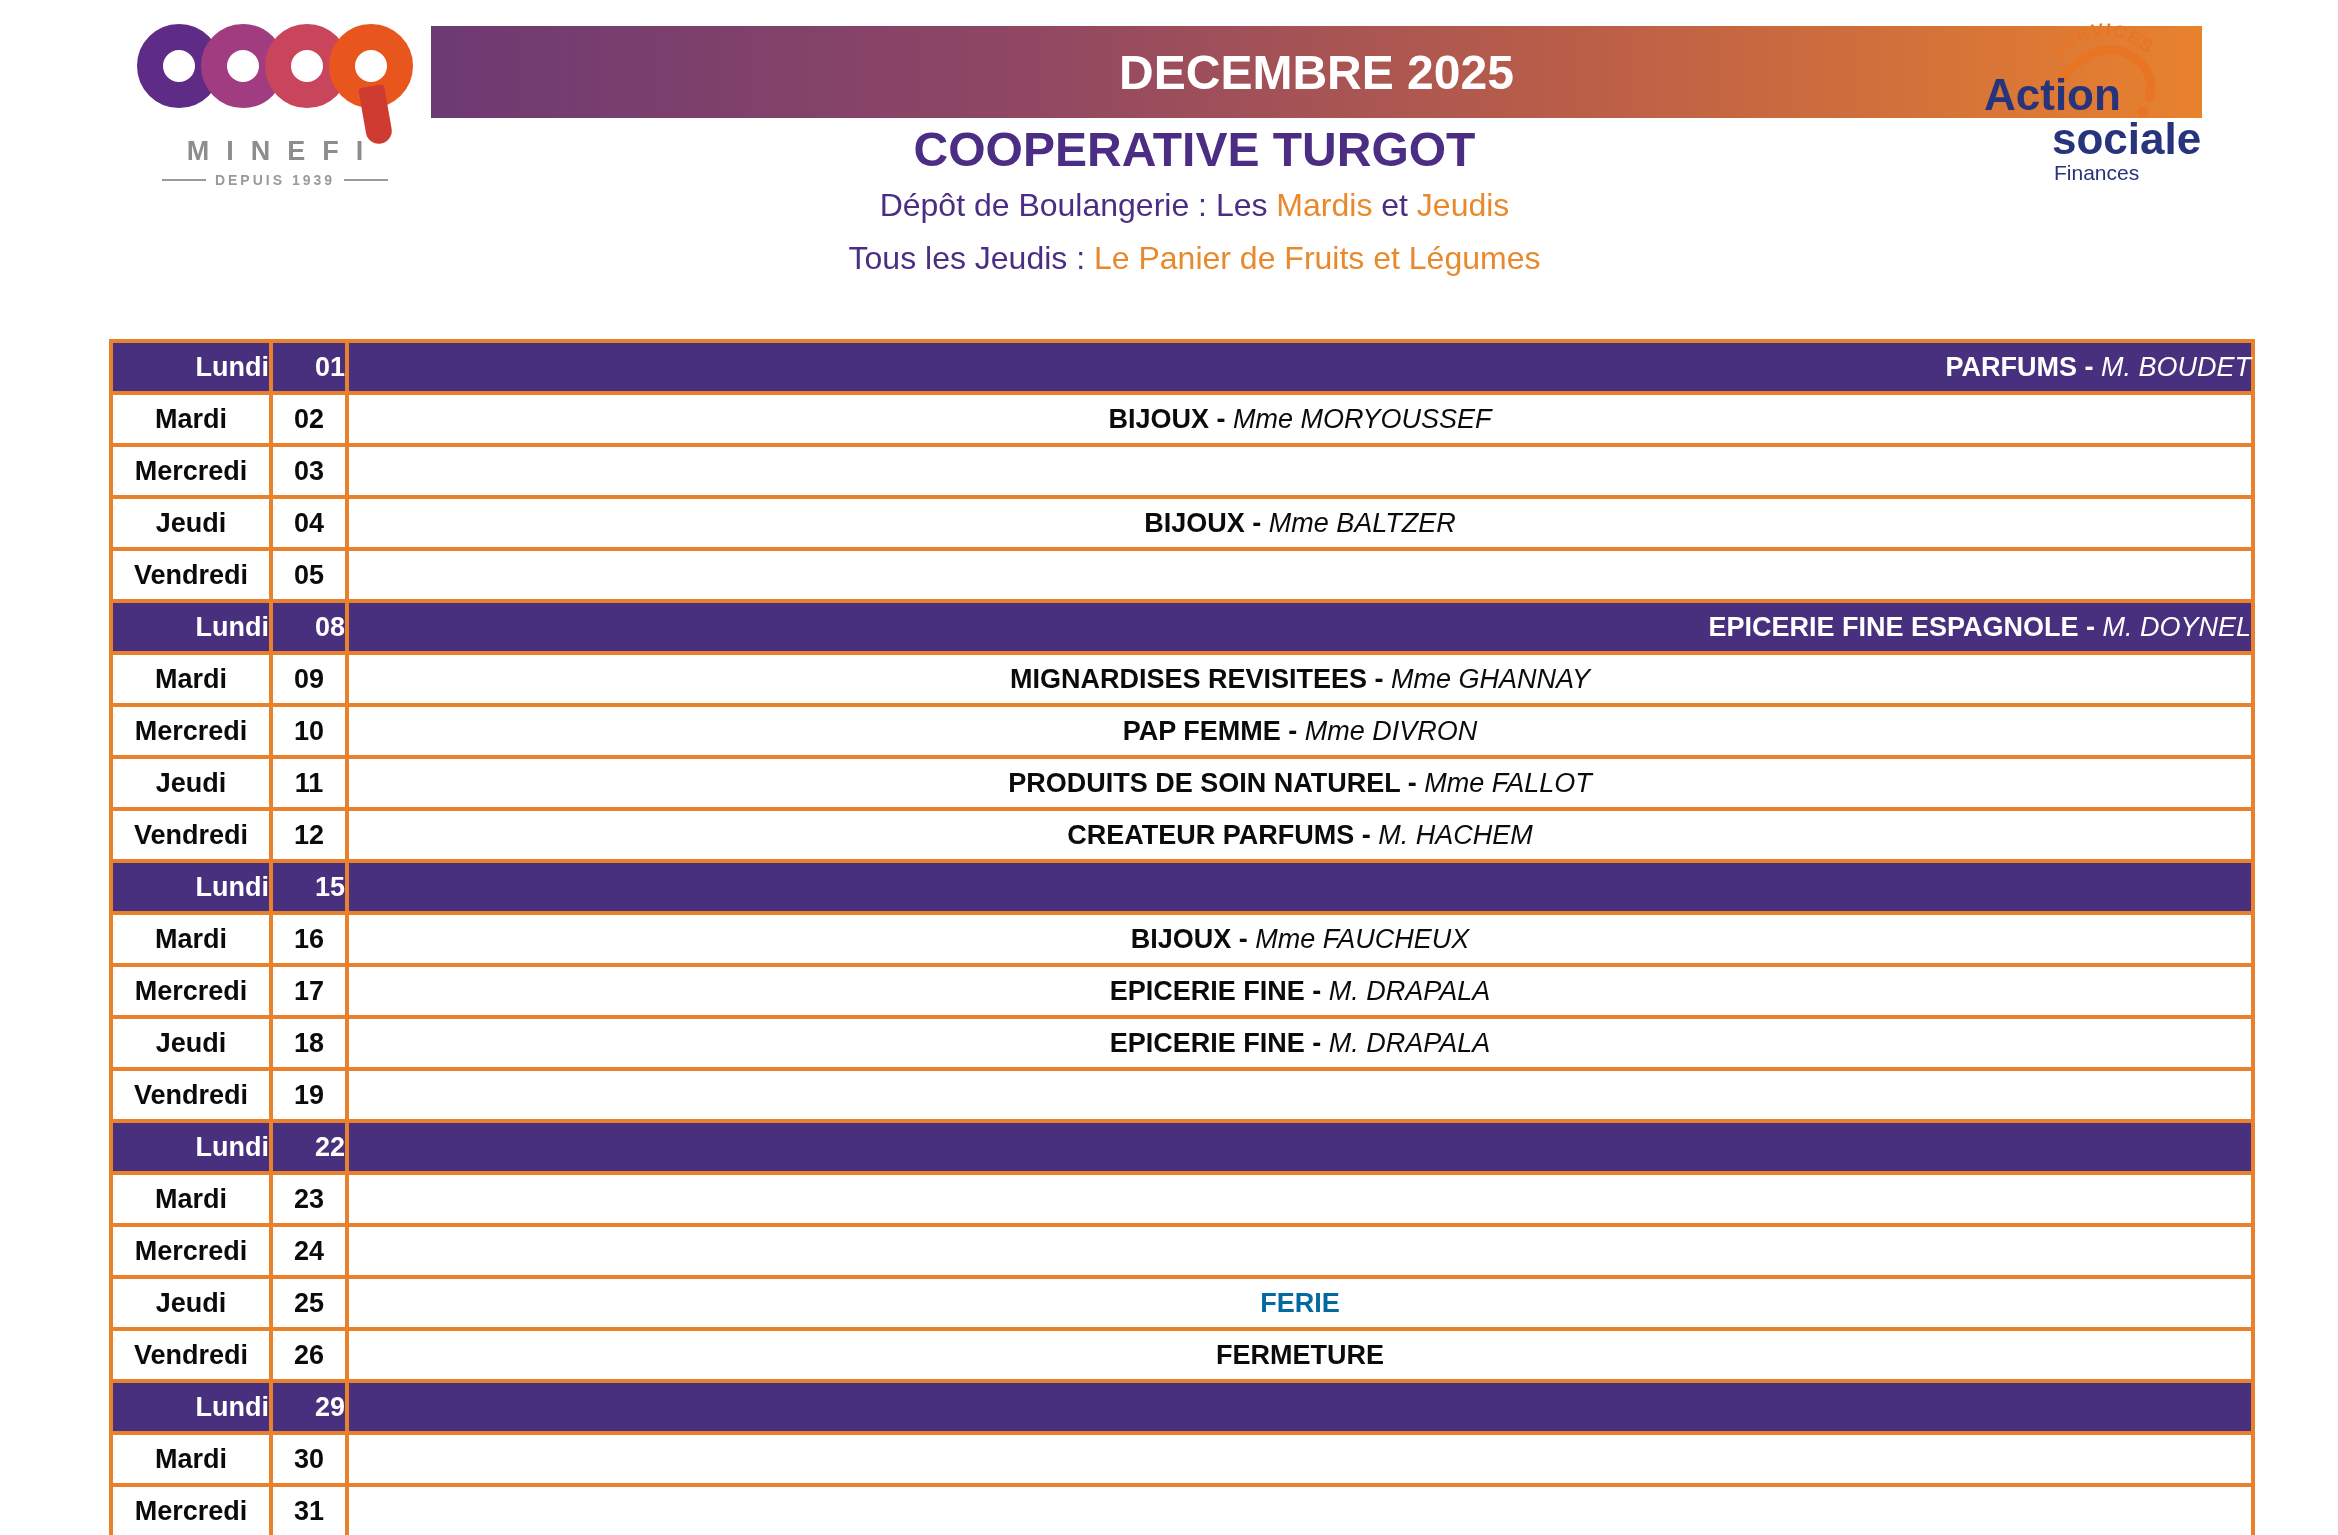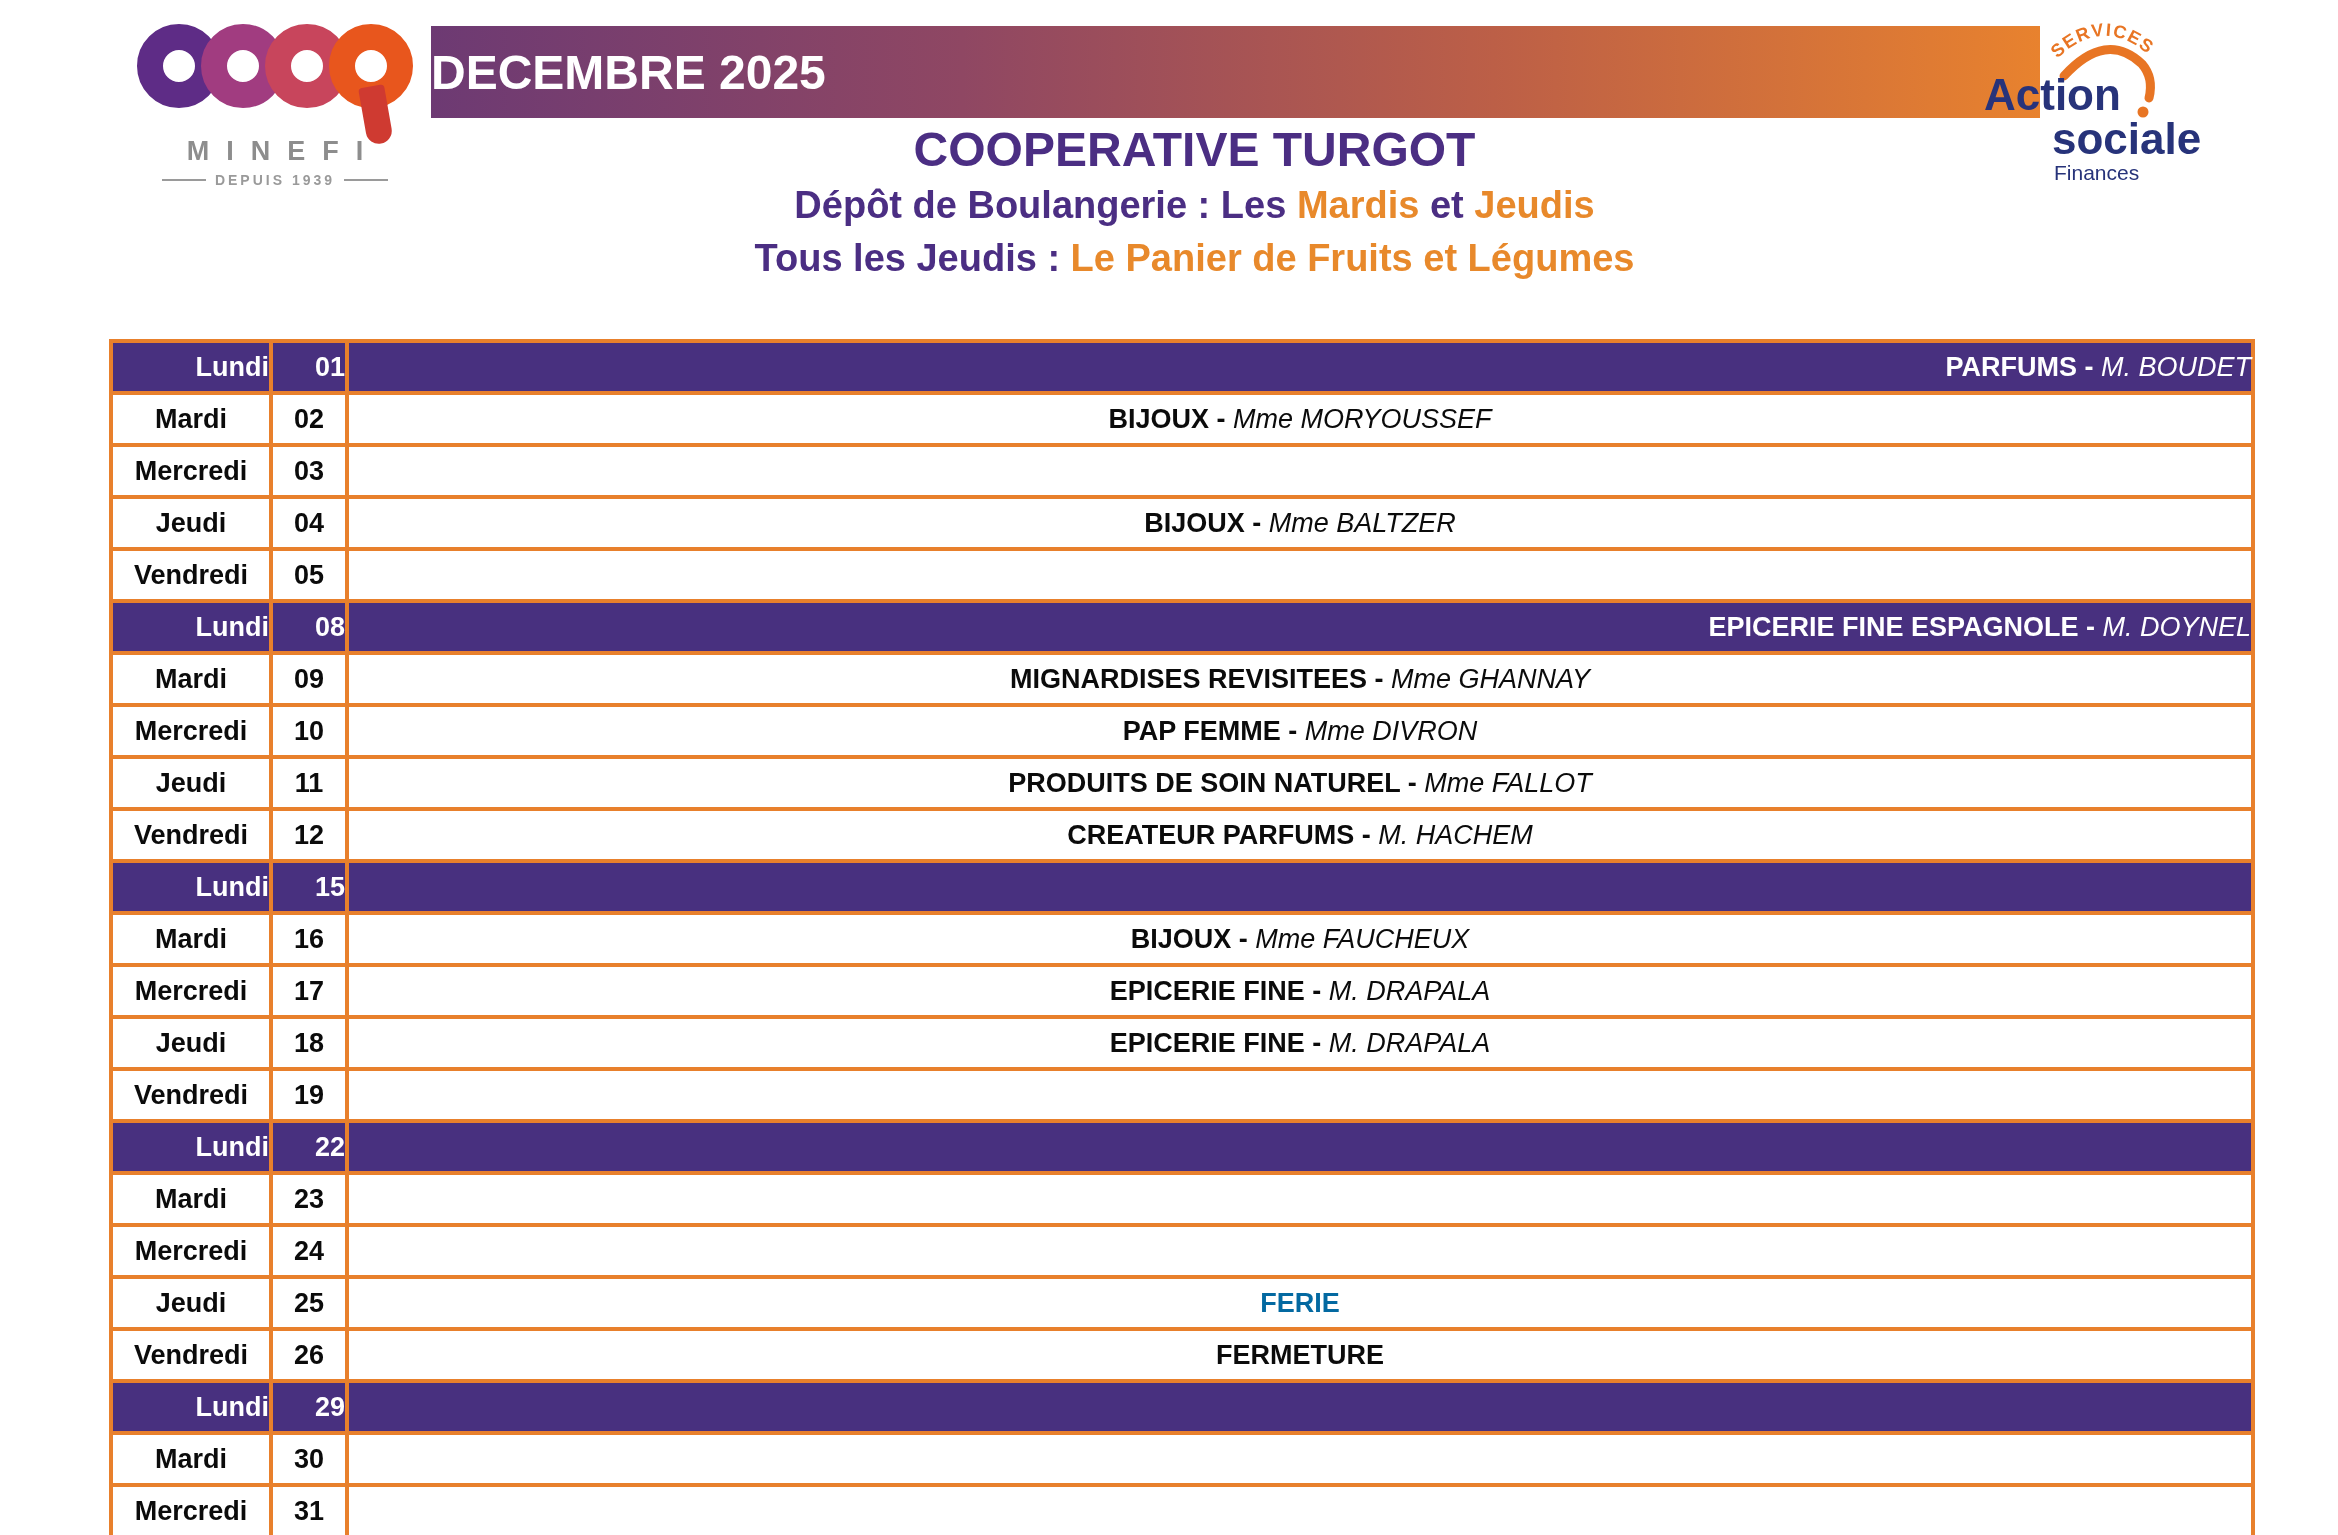--- a/index.html
+++ b/index.html
@@ -16,37 +16,37 @@
   .ring.r3 { border-color:#C8455C; }
   .ring.r4 { border-color:#E8561D; }
   .p-tail { position:absolute; left:243px; top:74px; width:26px; height:58px; background:#CF3A31;
             border-radius:4px 4px 14px 14px; transform:rotate(-10deg); }
   .minefi { color:#8D8D8D; font-size:27px; font-weight:bold; letter-spacing:17px; padding-left:17px; margin-top:16px; }
   .depuis { display:flex; align-items:center; justify-content:center; gap:9px;
             color:#9A9A9A; font-size:14px; font-weight:bold; letter-spacing:3px; margin-top:5px;text-align:right; }
   .dash { width:44px; height:2px; background:#9A9A9A; }
 
   
-  .banner { position:absolute; left:431px; top:26px; width:1609px; height:92px;
+  .banner { position:absolute; left:431px; top:26px; width:1771px; height:92px;
             background:linear-gradient(90deg,#6D3A73 0%,#8F4763 33%,#BC5F47 66%,#E8822E 100%);
-            display:flex; align-items:center; justify-content:flex-start;
+            display:flex; align-items:center; justify-content:center;
             color:#ffffff; font-size:48px; font-weight:bold; }
 
   
   .action-logo { position:absolute; left:1982px; top:8px; width:300px; height:185px; }
   .action-logo svg { width:100%; height:100%; }
   .svc-text { fill:#E87524; font-size:18px; font-weight:bold; letter-spacing:1.5px; }
   .navy-big { fill:#27337A; font-size:44px; font-weight:bold; }
   .navy-small { fill:#27337A; font-size:21px; }
 
   
   .headings { position:absolute; left:431px; top:121px; width:1527px; text-align:center; }
   .h-title { font-size:48px; font-weight:bold; color:#4B2E83; line-height:58px; }
   .h-sub { font-size:38px; font-weight:bold; color:#E8892B; line-height:50px; margin-top:4px; }
-  .h-line { font-size:38px; font-weight:bold; line-height:53px; }
+  .h-line { font-size:32px; font-weight:normal; line-height:53px; }
   .seg-purple { color:#4B2E83; }
   .seg-orange { color:#E8892B; }
 
   
   table.cal { position:absolute; left:109px; top:339px; width:2146px;
               border-collapse:collapse; table-layout:fixed; }
   table.cal tr { height:52px; }
   table.cal td { border:4px solid #E8802C; padding:0; text-align:center; vertical-align:middle;
                  font-size:27px; font-weight:bold; color:#0b0b0b; background:#ffffff; }
   td.event { font-size:28px; }

